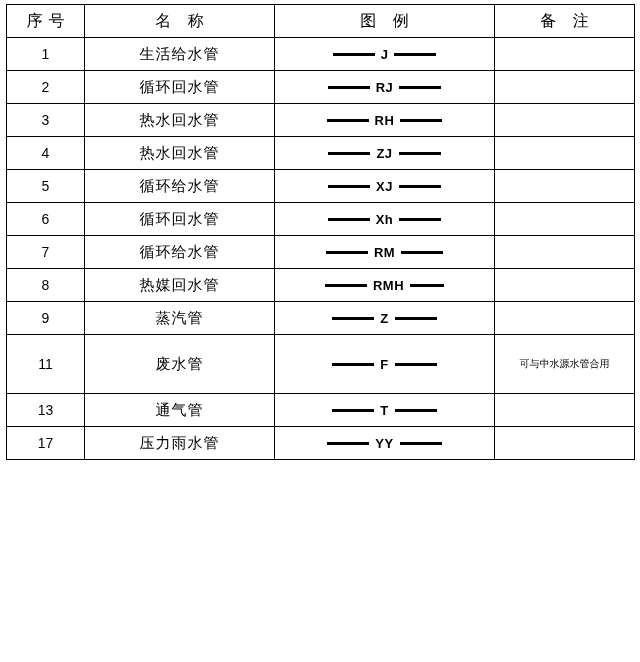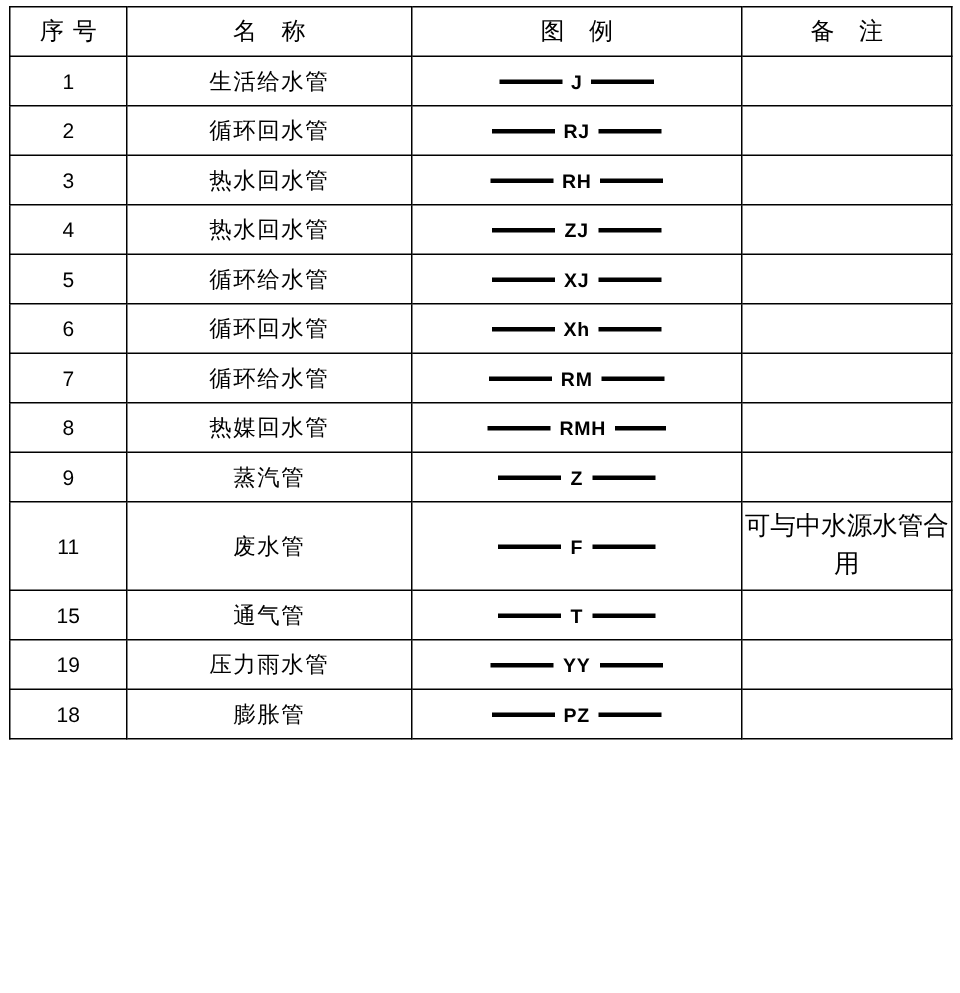--- a/index.html
+++ b/index.html
@@ -50,21 +50,21 @@
   }
   td.no {
     font-size: 14px;
     font-family: "Liberation Sans", sans-serif;
   }
   td.name {
     font-size: 15px;
     letter-spacing: 1px;
   }
   td.note {
-    font-size: 17px;
+    font-size: 10px;
     line-height: 1.45;
     padding: 2px 6px;
   }
   tr.tall td { height: 58px; }
 
   
   .sym {
     display: flex;
     align-items: center;
     justify-content: center;
@@ -220,50 +220,38 @@
           <td>
             <div class="sym">
               <span class="seg"></span>
               <span class="lbl">F</span>
               <span class="seg"></span>
             </div>
           </td>
           <td class="note">可与中水源水管合用</td>
         </tr>
         <tr>
-          <td class="no">15</td>
+          <td class="no">13</td>
           <td class="name">通气管</td>
           <td>
             <div class="sym">
               <span class="seg"></span>
               <span class="lbl">T</span>
               <span class="seg"></span>
             </div>
           </td>
           <td class="note"></td>
         </tr>
         <tr>
-          <td class="no">19</td>
+          <td class="no">17</td>
           <td class="name">压力雨水管</td>
           <td>
             <div class="sym">
               <span class="seg"></span>
               <span class="lbl">YY</span>
-              <span class="seg"></span>
-            </div>
-          </td>
-          <td class="note"></td>
-        </tr>
-        <tr>
-          <td class="no">18</td>
-          <td class="name">膨胀管</td>
-          <td>
-            <div class="sym">
-              <span class="seg"></span>
-              <span class="lbl">PZ</span>
               <span class="seg"></span>
             </div>
           </td>
           <td class="note"></td>
         </tr>
       </tbody>
   </table>
 </div>
 
 </body></html>

